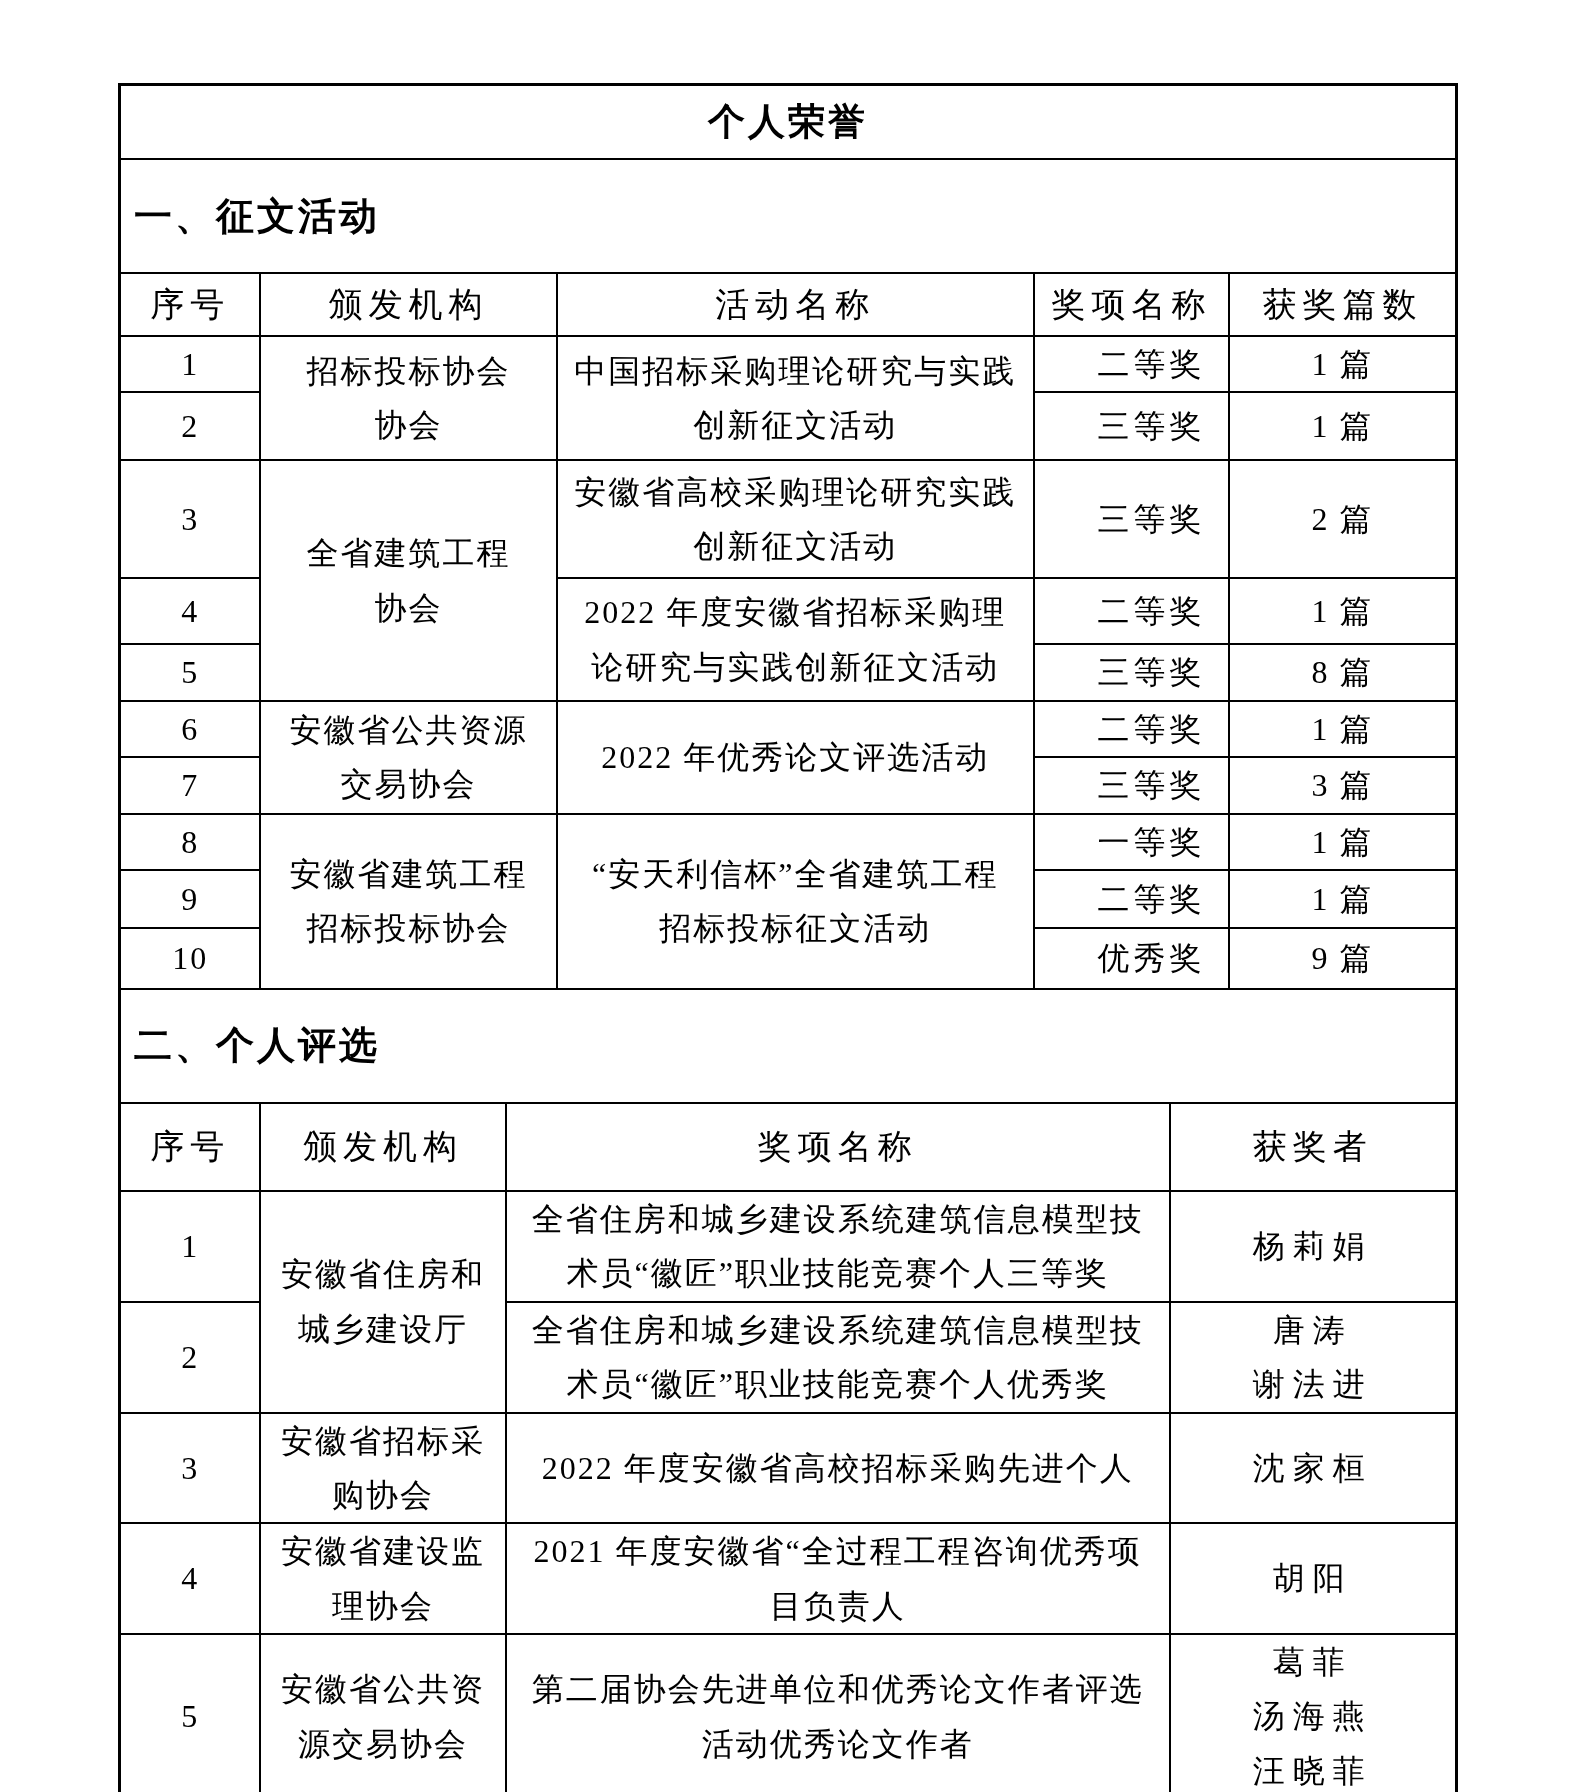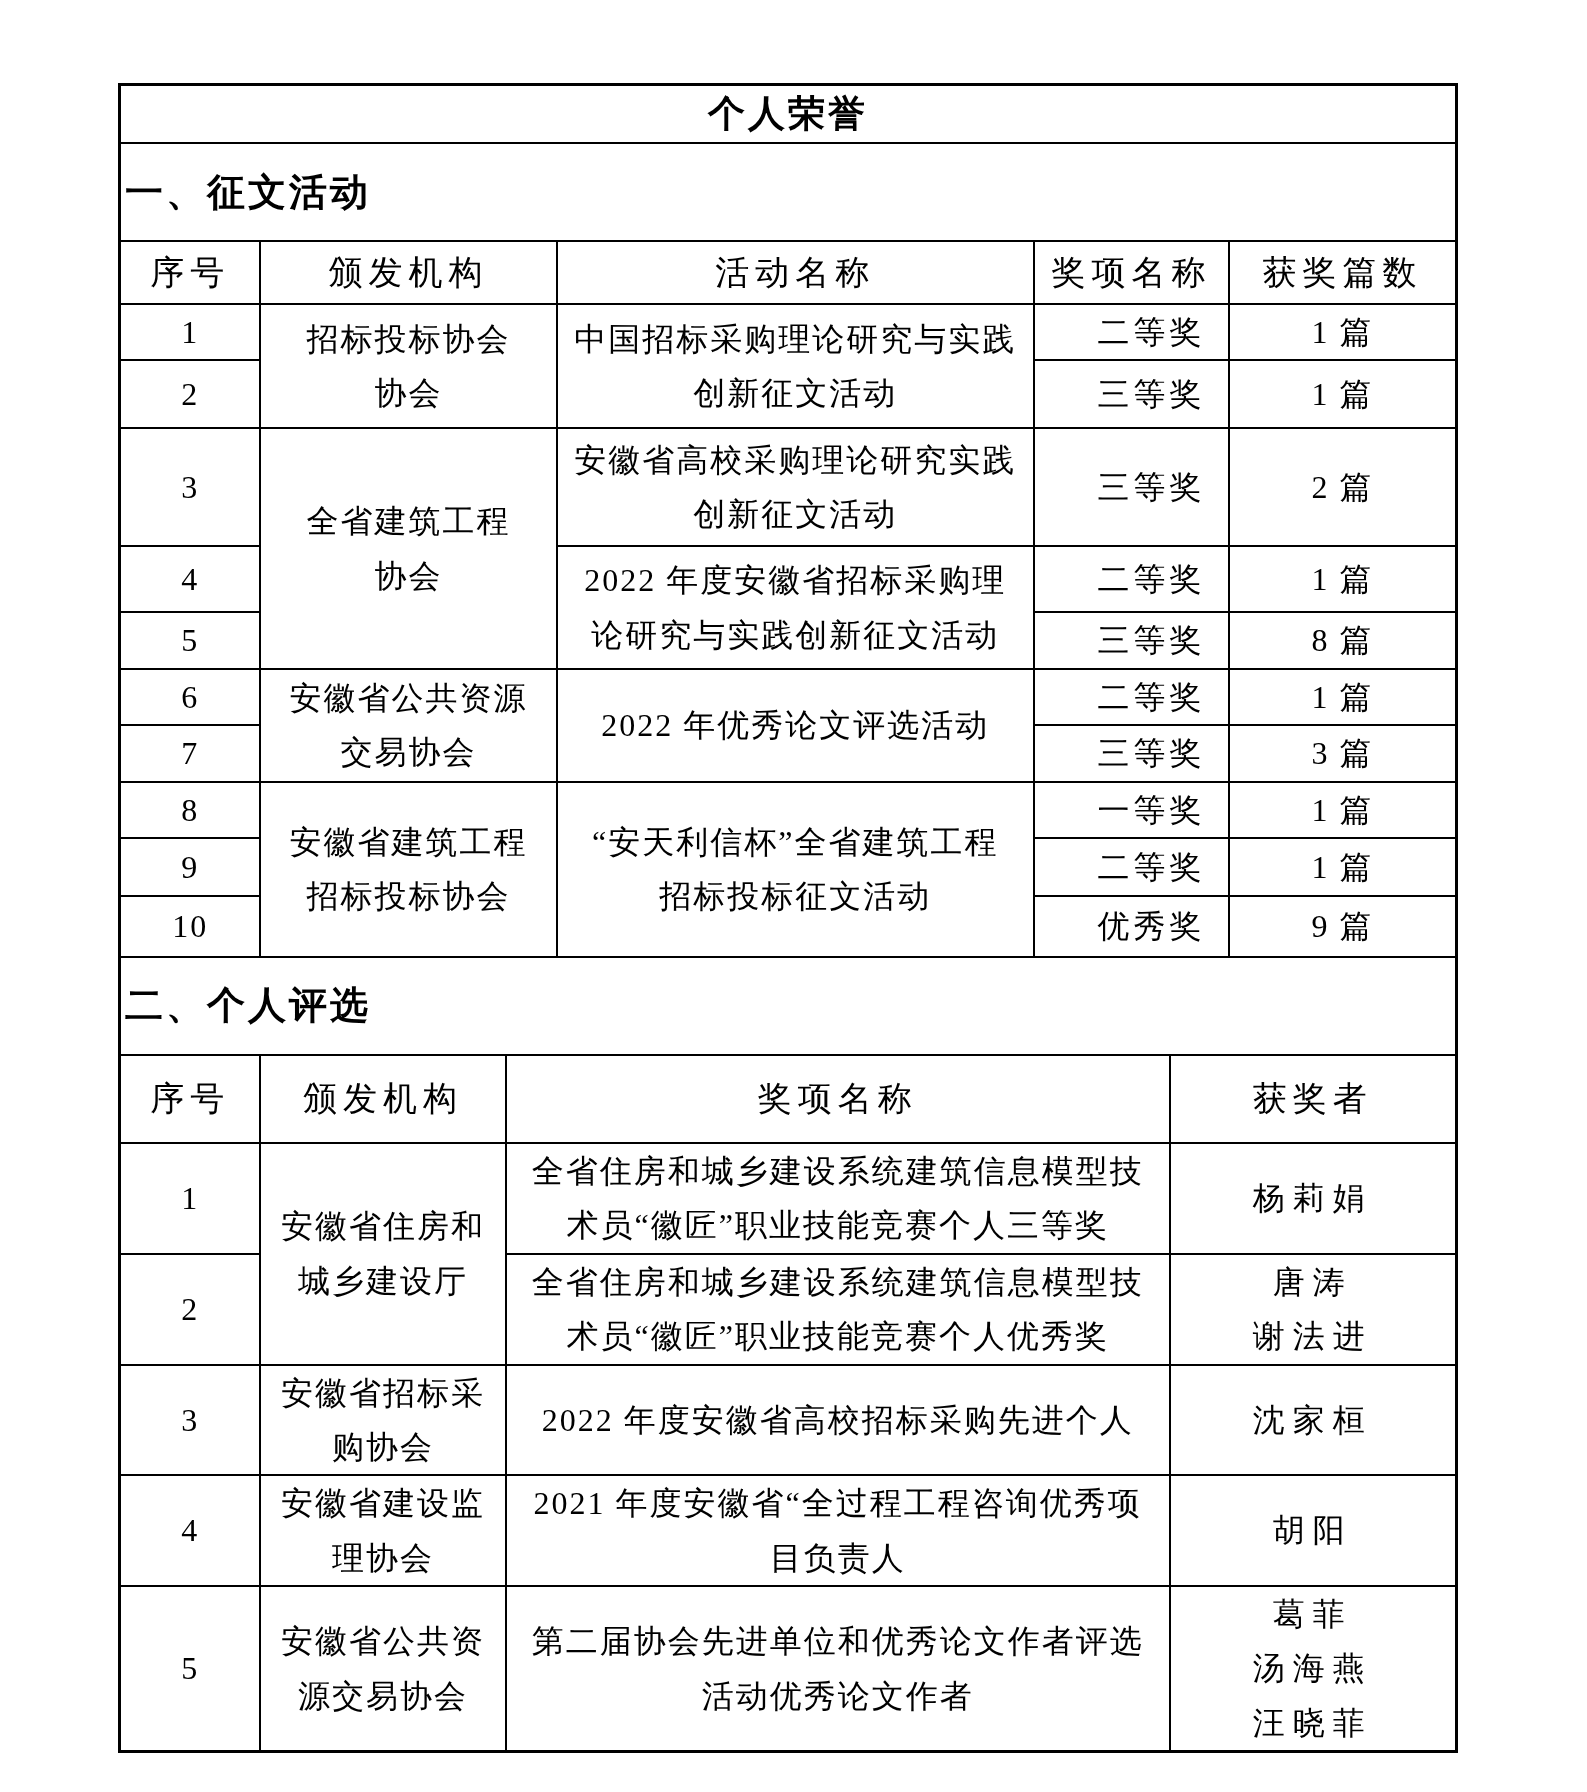--- a/index.html
+++ b/index.html
@@ -15,36 +15,36 @@
   }
   .doc {
     position: absolute;
     left: 118px;
     top: 83px;
     width: 1340px;
     border: 3px solid #000000;
     background: #ffffff;
   }
   .title-row {
-    height: 58px;
+    height: 74px;
     border-bottom: 2px solid #000000;
     display: flex;
     align-items: center;
     justify-content: center;
     font-family: "Liberation Sans", "DejaVu Sans", sans-serif;
     font-weight: bold;
     font-size: 37px;
     letter-spacing: 3px;
   }
   .section-row {
-    height: 98px;
+    height: 114px;
     border-bottom: 2px solid #000000;
     display: flex;
     align-items: center;
-    padding-left: 4px;
+    padding-left: 13px;
     font-family: "Liberation Sans", "DejaVu Sans", sans-serif;
     font-weight: bold;
     font-size: 38px;
     letter-spacing: 3px;
   }
   .section-row.mid { border-top: 0; }
   table {
     width: 100%;
     border-collapse: collapse;
     table-layout: fixed;

